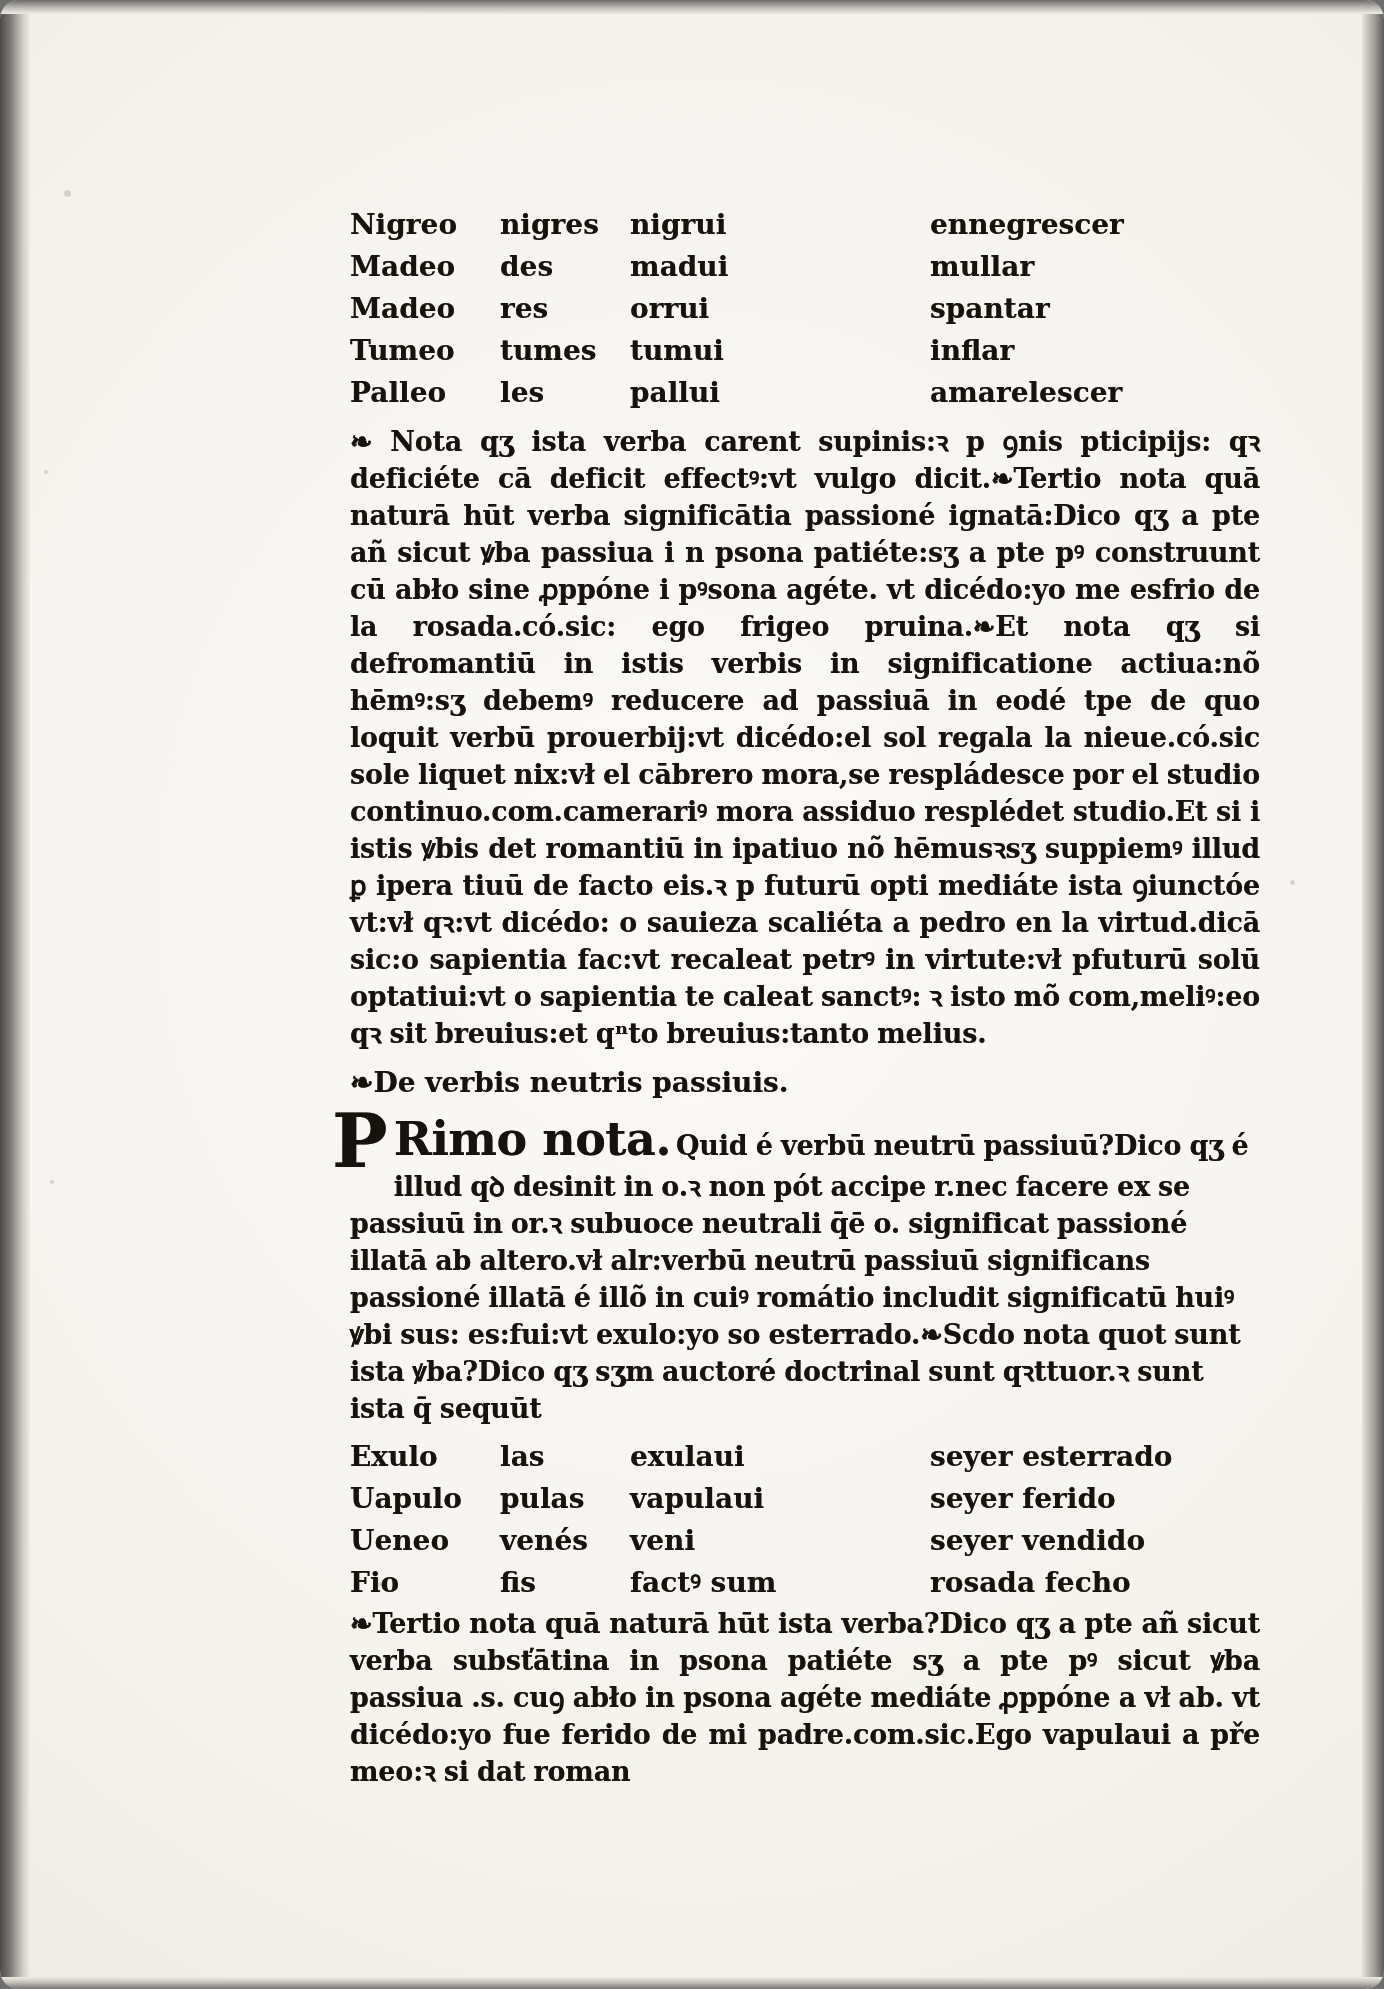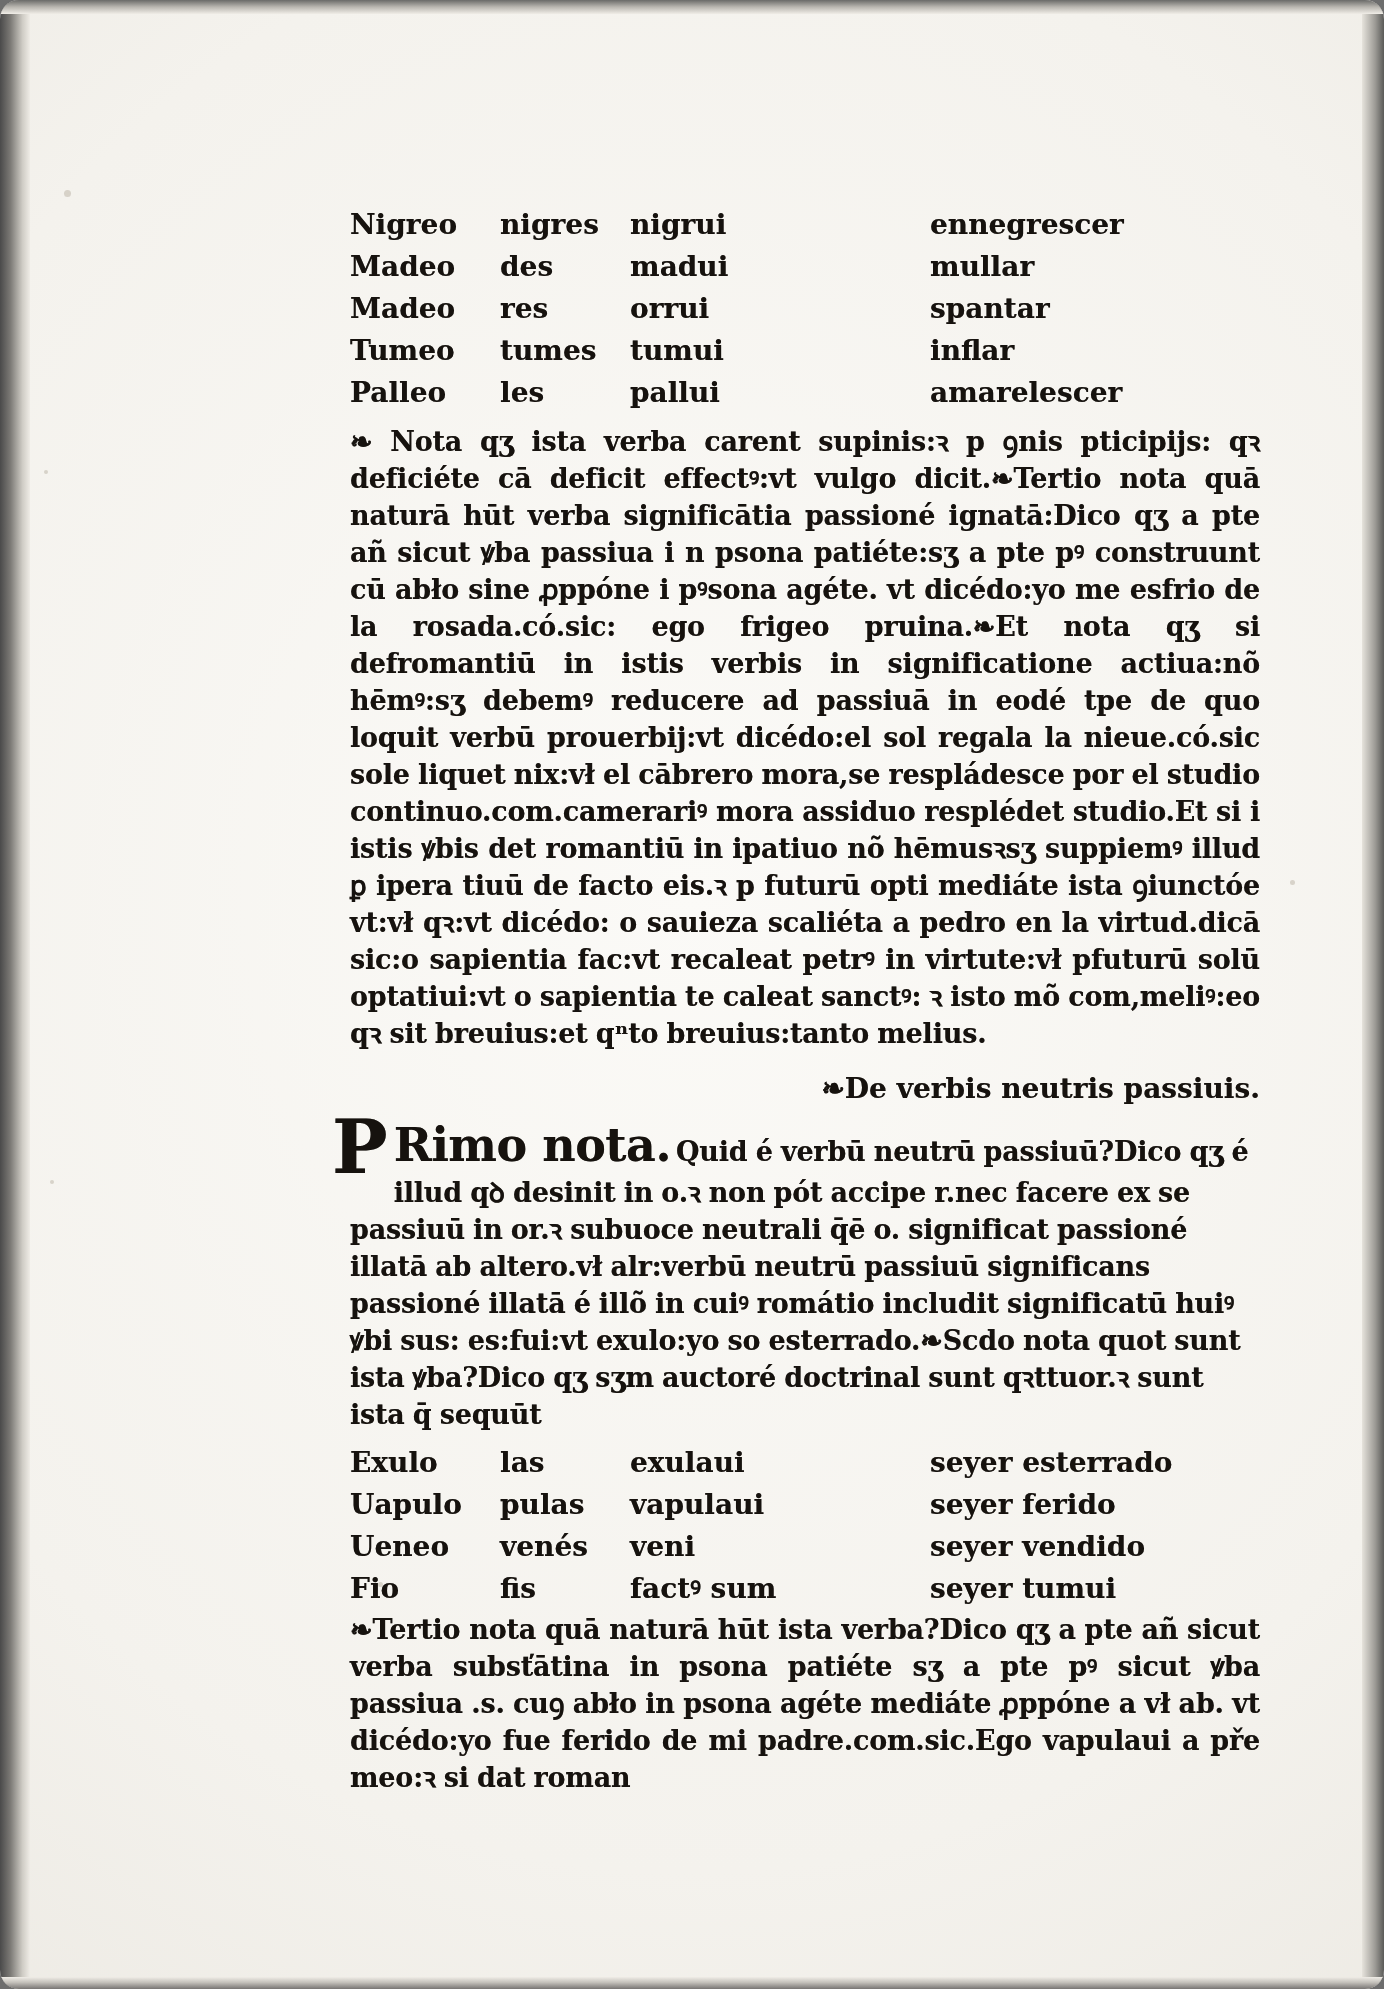--- a/index.html
+++ b/index.html
@@ -112,25 +112,25 @@
     text-justify: inter-word;
     word-spacing: -1px;
     letter-spacing: -0.2px;
     margin: 8px 0 0 0;
     font-family: "DejaVu Serif", serif;
   }
   .prose.tight { margin-top: 0; }
 
   
   .heading {
-    text-align: right;
+    text-align: left;
     font-size: 28px;
     line-height: 42px;
     font-weight: 700;
-    margin: 16px 0 6px 0;
+    margin: 10px 0 6px 0;
   }
 
   
   .incipit-row {
     position: relative;
     min-height: 64px;
     margin-top: 2px;
   }
   .dropcap {
     float: left;
@@ -243,21 +243,21 @@
         <tr>
           <td class="c1 cap">Ueneo</td>
           <td class="c2">venés</td>
           <td class="c3">veni</td>
           <td class="c4">seyer vendido</td>
         </tr>
         <tr>
           <td class="c1 cap">Fio</td>
           <td class="c2">fis</td>
           <td class="c3">factꝰ sum</td>
-          <td class="c4">seyer tumui</td>
+          <td class="c4">rosada fecho</td>
         </tr>
       </tbody>
     </table>
 
     <p class="prose tight">❧Tertio nota quā naturā hūt ista verba?Dico qʒ a pte añ sicut verba subsťātina in psona patiéte sʒ a pte pꝰ sicut ꝟba passiua .s. cuꝯ abło in psona agéte mediáte ꝓppóne a vł ab. vt dicédo:yo fue ferido de mi padre.com.sic.Ego vapulaui a pře meo:ꝛ si dat roman</p>
 
   </div>
 </div>
 
 </body></html>

